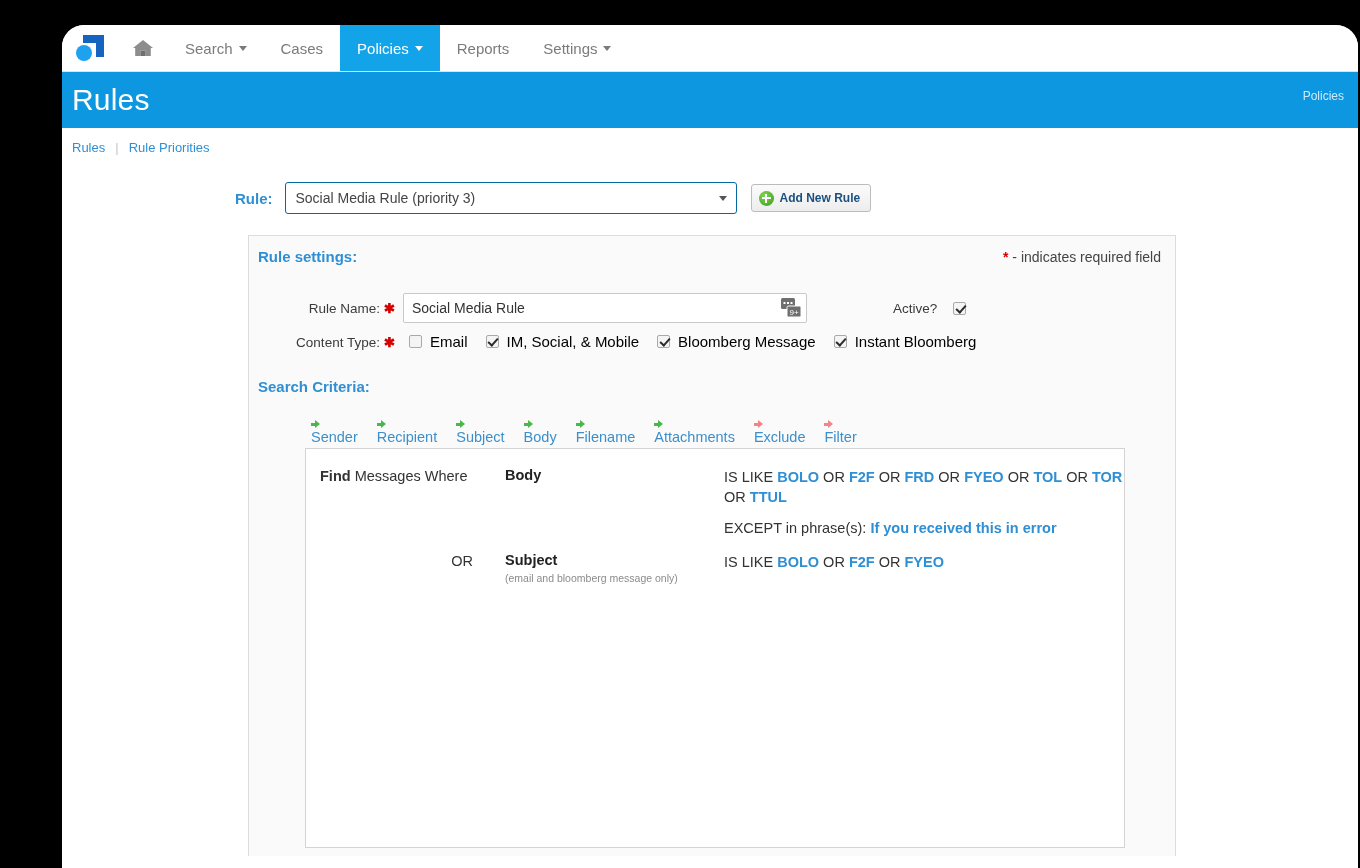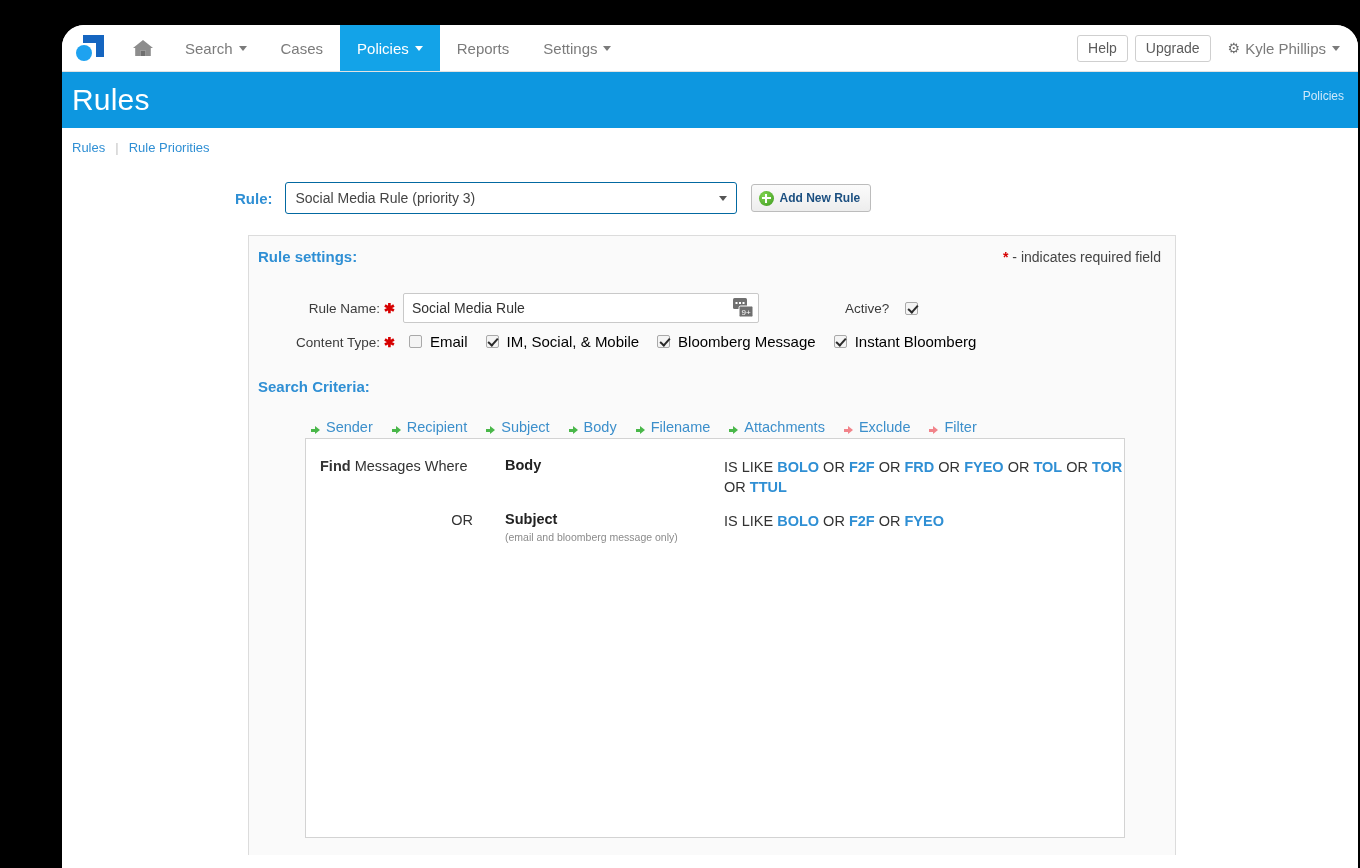--- a/index.html
+++ b/index.html
@@ -222,21 +222,21 @@
   .form-label {
     width: 145px;
     text-align: right;
     font-size: 13.5px;
     color: #3b3b3b;
     padding-right: 8px;
     white-space: nowrap;
   }
   #rule-name-wrap {
     position: relative;
-    width: 356px; height: 30px;
+    width: 404px; height: 30px;
   }
   #rule-name-input {
     width: 100%; height: 100%;
     border: 1px solid #c9c9c9;
     border-radius: 2px;
     background: #fff;
     font-size: 14px;
     color: #333;
     padding: 0 32px 0 8px;
     font-family: "Liberation Sans", sans-serif;
@@ -291,27 +291,28 @@
   }
 
   
   #criteria-tabs {
     display: flex; align-items: flex-end;
     padding-left: 62px;
     margin-top: 24px;
     gap: 0px;
   }
   .crit-tab {
-    display: flex; align-items: flex-end;
+    display: flex; align-items: flex-start;
     font-size: 14.5px;
     color: #3c8fcb;
     padding: 0 11px 4px 0;
     margin-right: 8px;
     cursor: pointer;
     white-space: nowrap;
+    flex-direction: column;
   }
   .arrow-ico {
     display: inline-block;
     width: 10px; height: 10px;
     margin-right: 5px;
     position: relative;
     flex: none;
   }
   .arrow-ico::before {
     content: "";
@@ -444,29 +445,20 @@
       </a>
       <a class="nav-item">
         <span>Reports</span>
       </a>
       <a class="nav-item">
         <span>Settings</span>
         <span class="caret-down"></span>
       </a>
     </div>
 
-    <div class="nav-right">
-      <button class="topbtn">Help</button>
-      <button class="topbtn">Upgrade</button>
-      <div id="user-menu">
-        <span class="gear-icon">⚙</span>
-        <span>Kyle Phillips</span>
-        <span class="caret-down"></span>
-      </div>
-    </div>
   </div>
 
   <div id="page-banner">
     <div id="page-title">Rules</div>
     <a id="banner-link">Policies</a>
   </div>
 
   <div id="breadcrumb">
     <a>Rules</a>
     <span class="sep">|</span>
@@ -582,20 +574,23 @@
         <div class="sum-row">
           <div class="sum-col-1">
             <span class="strong">Find</span><span> Messages Where</span>
           </div>
           <div class="sum-col-2">
             <span>Body</span>
           </div>
           <div class="sum-col-3">
             <div>
               <span>IS LIKE </span><span id="row1-terms"><span class="kw">BOLO</span><span> OR </span><span class="kw">F2F</span><span> OR </span><span class="kw">FRD</span><span> OR </span><span class="kw">FYEO</span><span> OR </span><span class="kw">TOL</span><span> OR </span><span class="kw">TOR</span><span> OR </span><span class="kw">TTUL</span></span>
+            </div>
+            <div class="except-line">
+              <span>EXCEPT in phrase(s): </span><span class="kw">If you received this in error</span>
             </div>
           </div>
         </div>
 
         <div class="sum-row sum-row-2">
           <div class="sum-col-1 right-align">
             <span>OR</span>
           </div>
           <div class="sum-col-2">
             <span>Subject</span>

